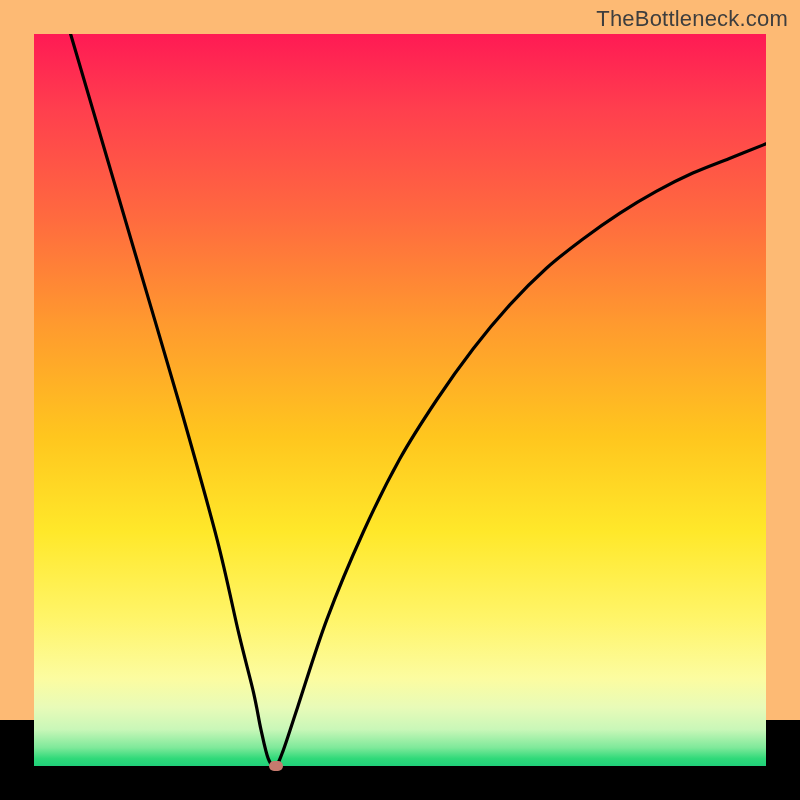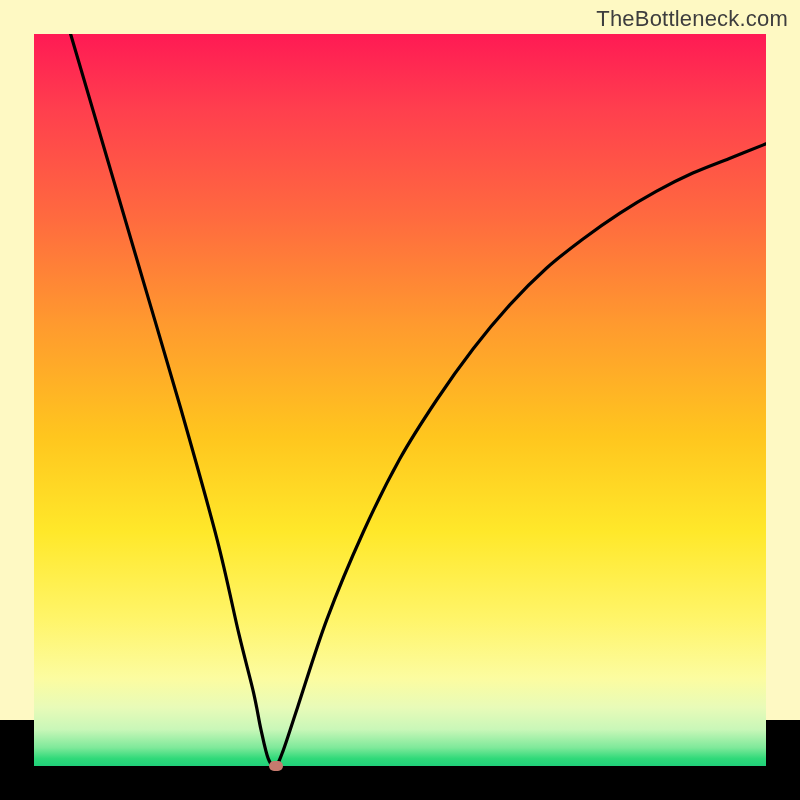--- a/index.html
+++ b/index.html
@@ -8,21 +8,21 @@
     width: 800px;
     height: 800px;
     background: #000;
     font-family: Arial, Helvetica, sans-serif;
     overflow: hidden;
   }
   .frame {
     position: relative;
     width: 800px;
     height: 720px;
-    background: #fef9c3;
+    background: #fdba74;
   }
   .plot-area {
     position: absolute;
     left: 34px;
     top: 34px;
     width: 732px;
     height: 732px;
     
     background: linear-gradient(
       to bottom,

